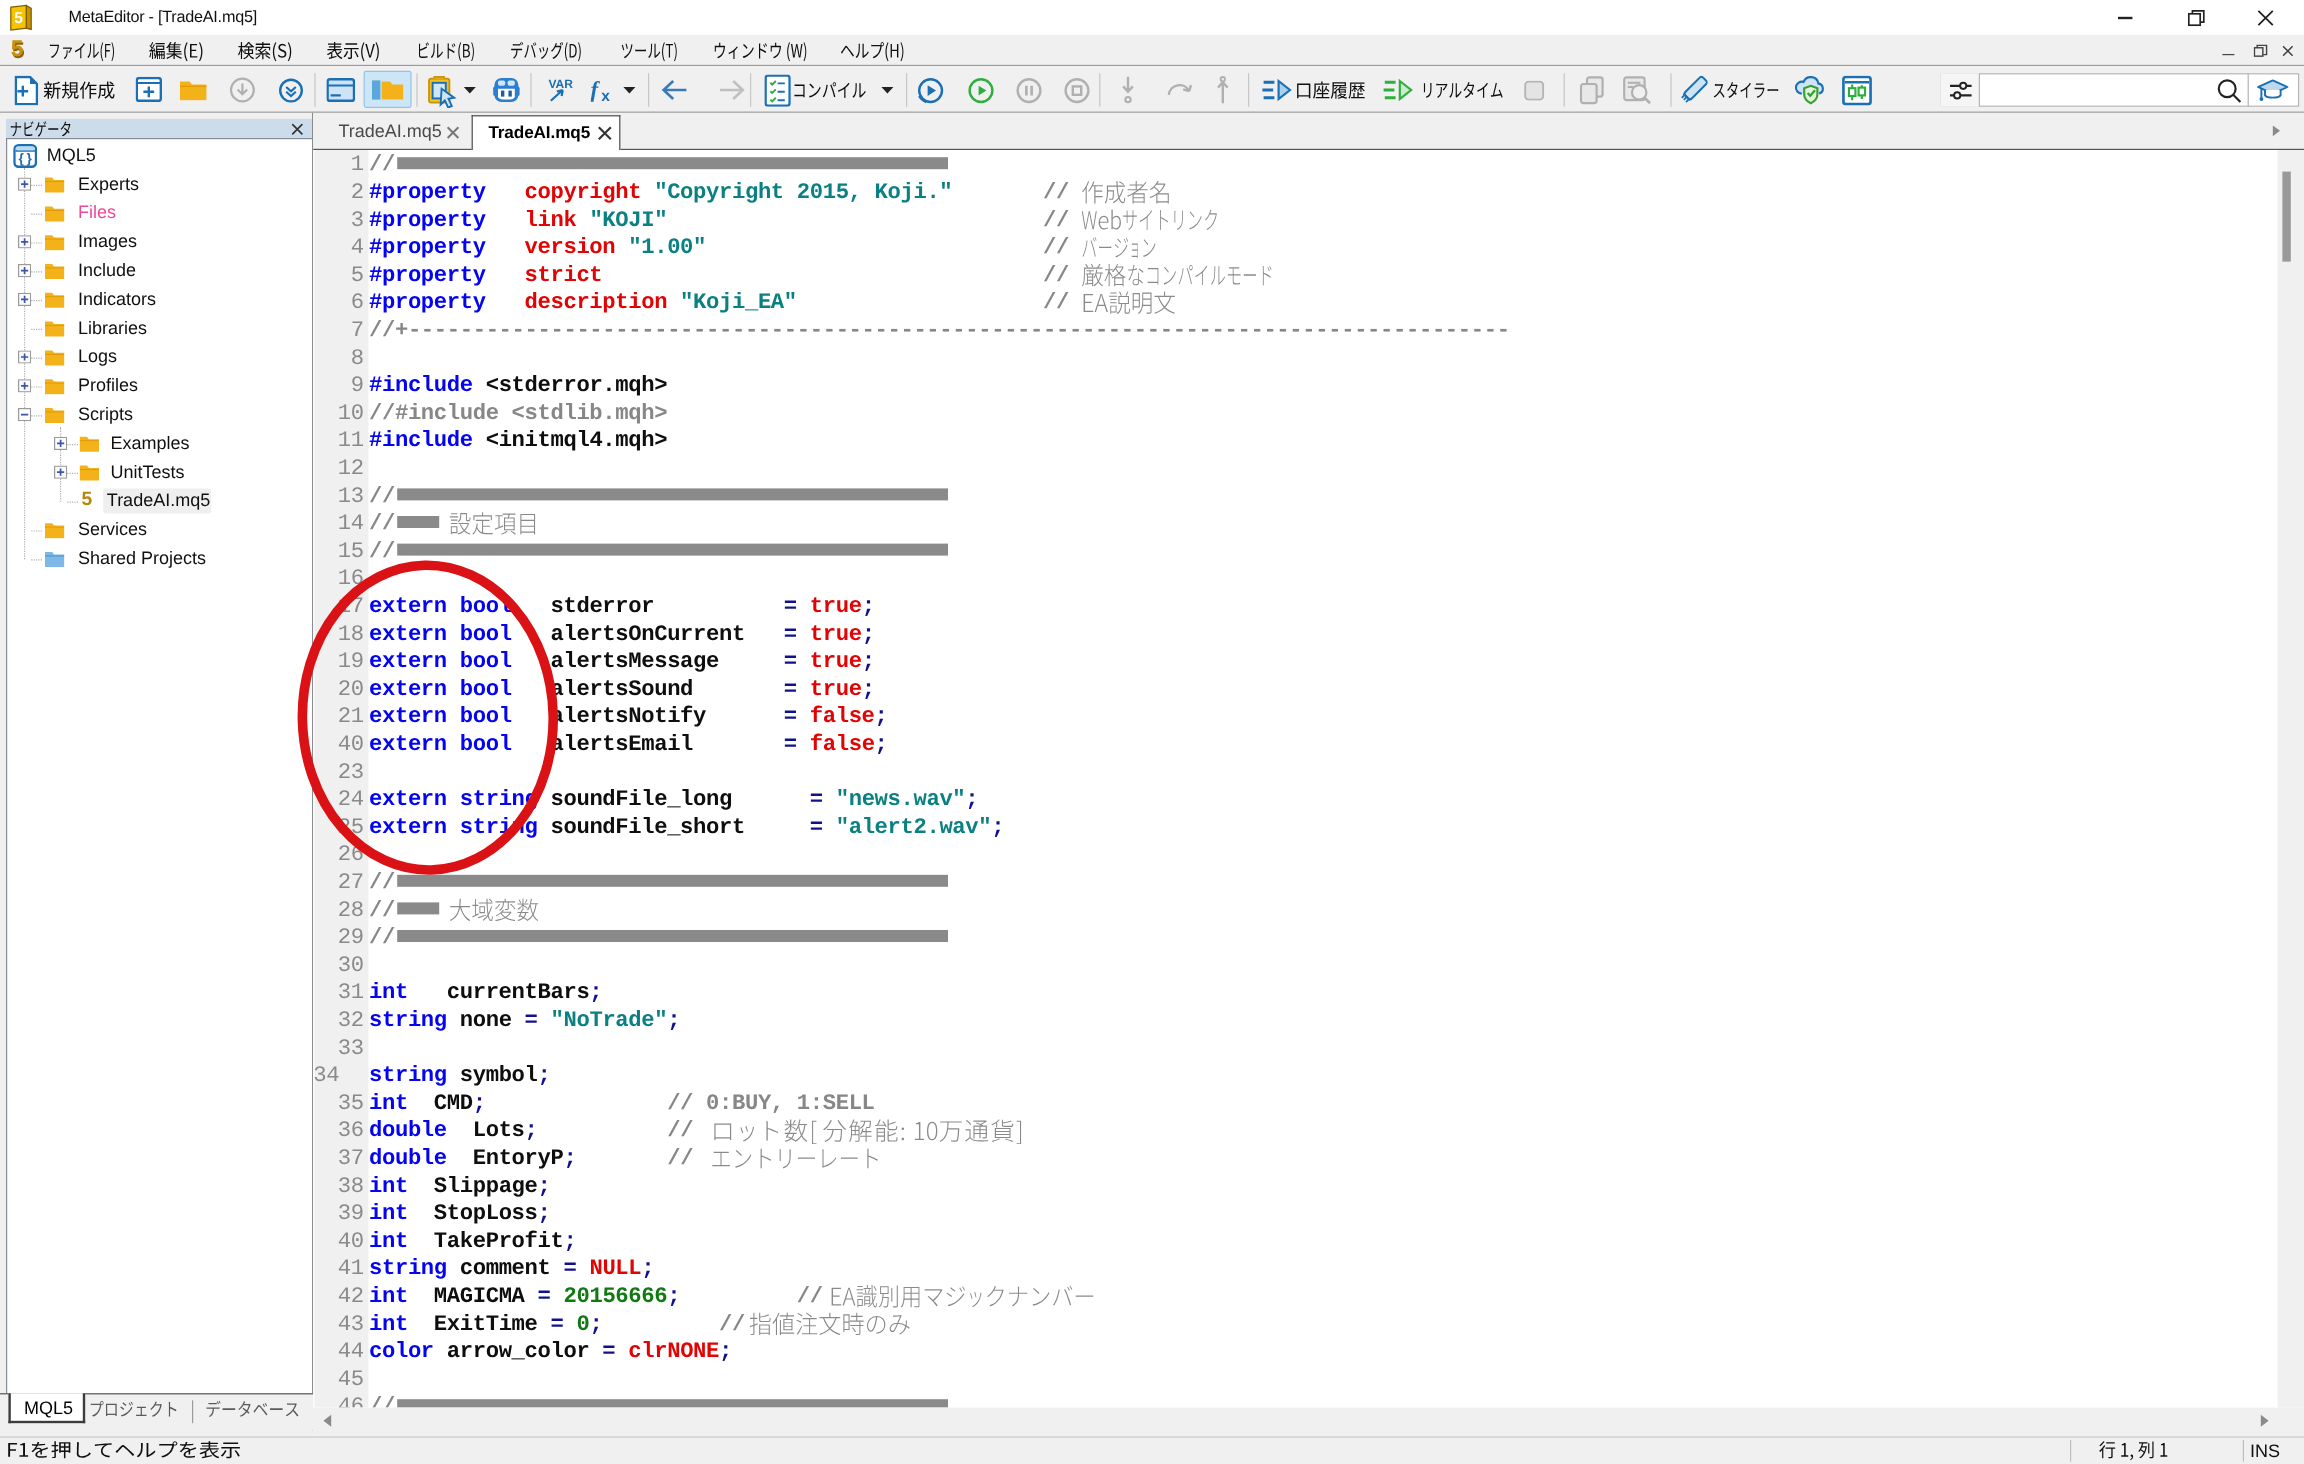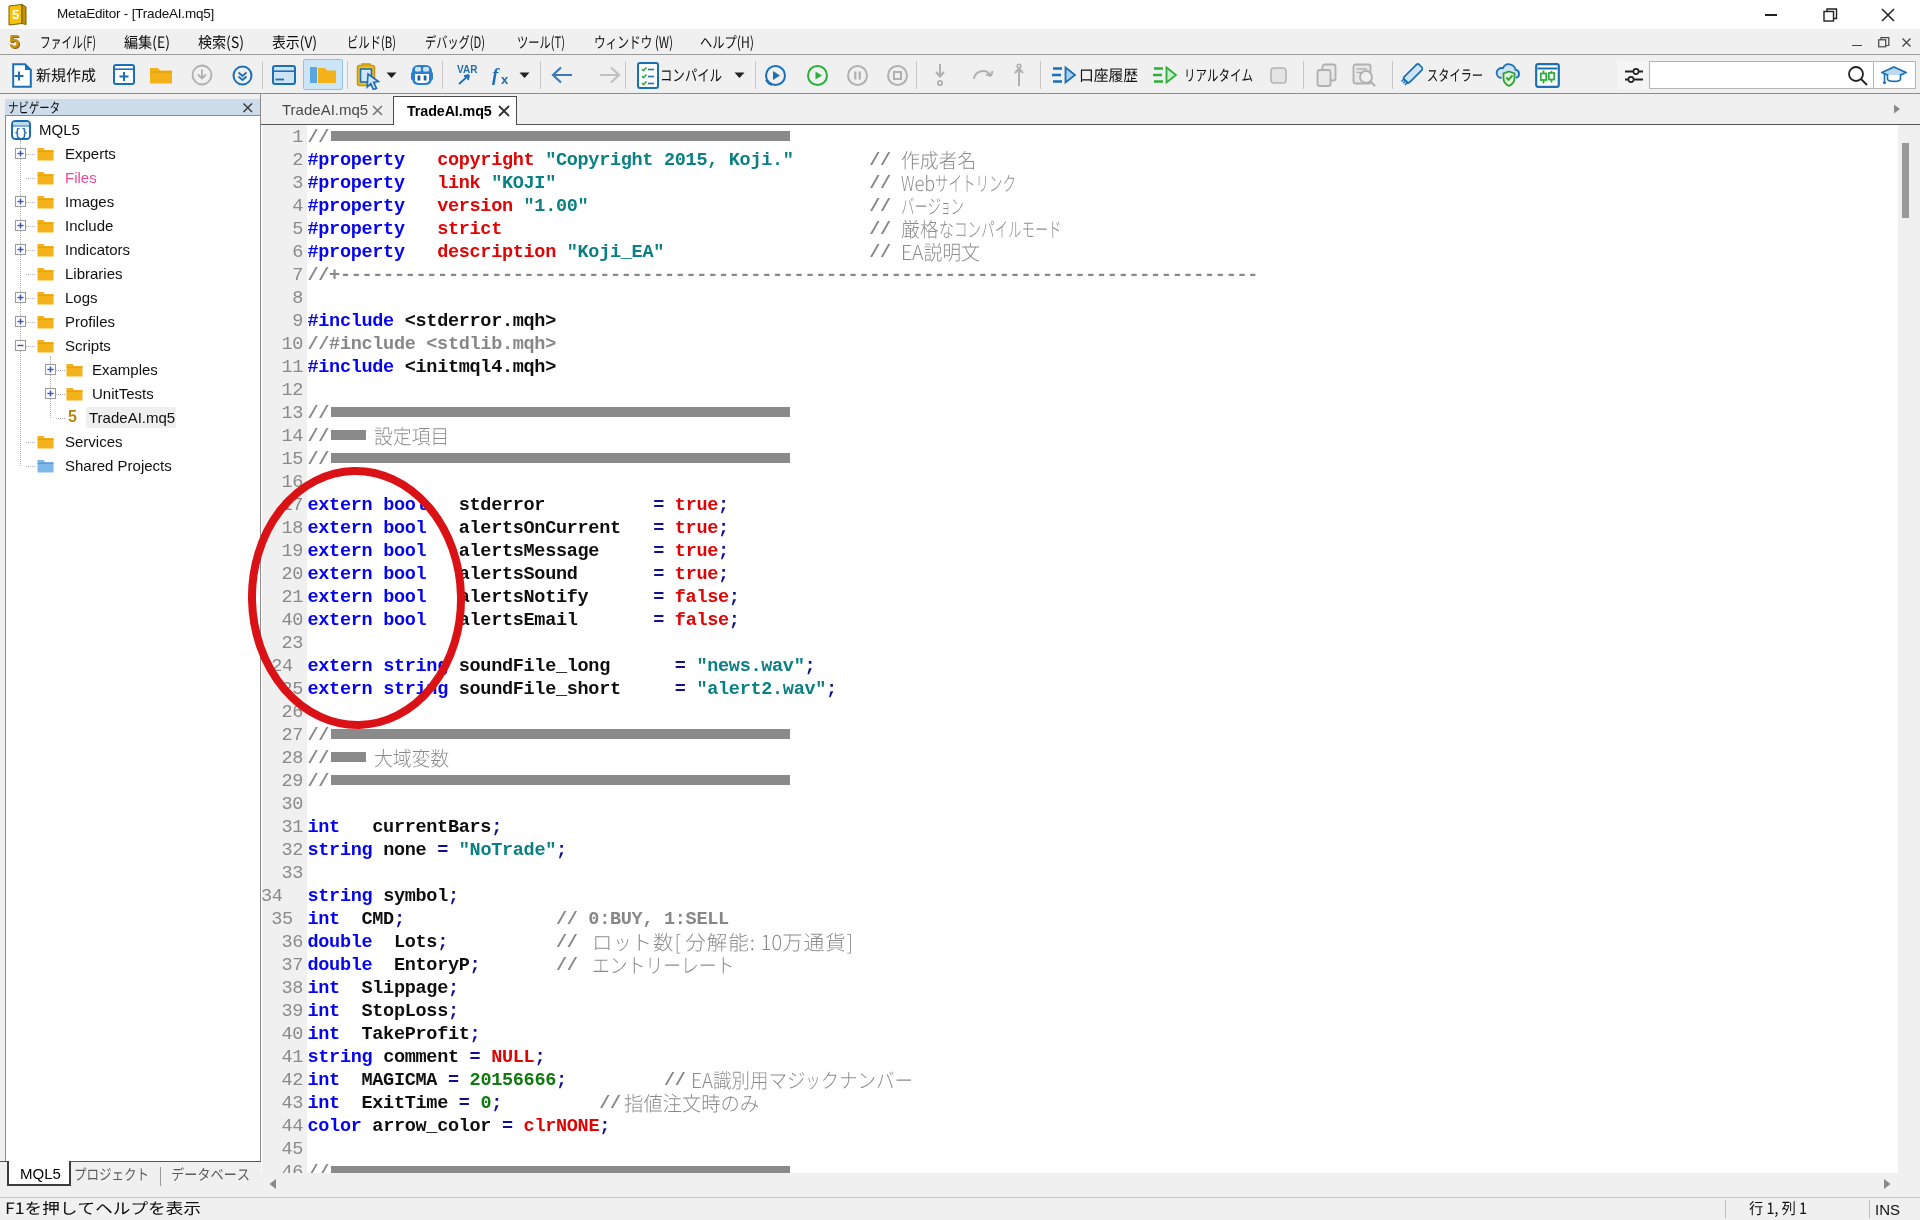--- a/index.html
+++ b/index.html
@@ -444,32 +444,32 @@
 <div class="abs" style="left:0;top:299.5px;width:42px;text-align:right;font-family:'Liberation Mono',monospace;font-size:18.5px;line-height:23px;color:#8a8a8a;letter-spacing:-0.3px">14</div>
 <div class="abs" style="left:0;top:322.5px;width:42px;text-align:right;font-family:'Liberation Mono',monospace;font-size:18.5px;line-height:23px;color:#8a8a8a;letter-spacing:-0.3px">15</div>
 <div class="abs" style="left:0;top:345.5px;width:42px;text-align:right;font-family:'Liberation Mono',monospace;font-size:18.5px;line-height:23px;color:#8a8a8a;letter-spacing:-0.3px">16</div>
 <div class="abs" style="left:0;top:368.5px;width:42px;text-align:right;font-family:'Liberation Mono',monospace;font-size:18.5px;line-height:23px;color:#8a8a8a;letter-spacing:-0.3px">17</div>
 <div class="abs" style="left:0;top:391.5px;width:42px;text-align:right;font-family:'Liberation Mono',monospace;font-size:18.5px;line-height:23px;color:#8a8a8a;letter-spacing:-0.3px">18</div>
 <div class="abs" style="left:0;top:414.5px;width:42px;text-align:right;font-family:'Liberation Mono',monospace;font-size:18.5px;line-height:23px;color:#8a8a8a;letter-spacing:-0.3px">19</div>
 <div class="abs" style="left:0;top:437.5px;width:42px;text-align:right;font-family:'Liberation Mono',monospace;font-size:18.5px;line-height:23px;color:#8a8a8a;letter-spacing:-0.3px">20</div>
 <div class="abs" style="left:0;top:460.5px;width:42px;text-align:right;font-family:'Liberation Mono',monospace;font-size:18.5px;line-height:23px;color:#8a8a8a;letter-spacing:-0.3px">21</div>
 <div class="abs" style="left:0;top:483.5px;width:42px;text-align:right;font-family:'Liberation Mono',monospace;font-size:18.5px;line-height:23px;color:#8a8a8a;letter-spacing:-0.3px">40</div>
 <div class="abs" style="left:0;top:506.5px;width:42px;text-align:right;font-family:'Liberation Mono',monospace;font-size:18.5px;line-height:23px;color:#8a8a8a;letter-spacing:-0.3px">23</div>
-<div class="abs" style="left:0;top:529.5px;width:42px;text-align:center;font-family:'Liberation Mono',monospace;font-size:18.5px;line-height:23px;color:#8a8a8a;letter-spacing:-0.3px">24</div>
+<div class="abs" style="left:0;top:529.5px;width:42px;text-align:right;font-family:'Liberation Mono',monospace;font-size:18.5px;line-height:23px;color:#8a8a8a;letter-spacing:-0.3px">24</div>
 <div class="abs" style="left:0;top:552.5px;width:42px;text-align:right;font-family:'Liberation Mono',monospace;font-size:18.5px;line-height:23px;color:#8a8a8a;letter-spacing:-0.3px">25</div>
 <div class="abs" style="left:0;top:575.5px;width:42px;text-align:right;font-family:'Liberation Mono',monospace;font-size:18.5px;line-height:23px;color:#8a8a8a;letter-spacing:-0.3px">26</div>
 <div class="abs" style="left:0;top:598.5px;width:42px;text-align:right;font-family:'Liberation Mono',monospace;font-size:18.5px;line-height:23px;color:#8a8a8a;letter-spacing:-0.3px">27</div>
 <div class="abs" style="left:0;top:621.5px;width:42px;text-align:right;font-family:'Liberation Mono',monospace;font-size:18.5px;line-height:23px;color:#8a8a8a;letter-spacing:-0.3px">28</div>
 <div class="abs" style="left:0;top:644.5px;width:42px;text-align:right;font-family:'Liberation Mono',monospace;font-size:18.5px;line-height:23px;color:#8a8a8a;letter-spacing:-0.3px">29</div>
 <div class="abs" style="left:0;top:667.5px;width:42px;text-align:right;font-family:'Liberation Mono',monospace;font-size:18.5px;line-height:23px;color:#8a8a8a;letter-spacing:-0.3px">30</div>
 <div class="abs" style="left:0;top:690.5px;width:42px;text-align:right;font-family:'Liberation Mono',monospace;font-size:18.5px;line-height:23px;color:#8a8a8a;letter-spacing:-0.3px">31</div>
 <div class="abs" style="left:0;top:713.5px;width:42px;text-align:right;font-family:'Liberation Mono',monospace;font-size:18.5px;line-height:23px;color:#8a8a8a;letter-spacing:-0.3px">32</div>
 <div class="abs" style="left:0;top:736.5px;width:42px;text-align:right;font-family:'Liberation Mono',monospace;font-size:18.5px;line-height:23px;color:#8a8a8a;letter-spacing:-0.3px">33</div>
 <div class="abs" style="left:0;top:759.5px;width:42px;text-align:left;font-family:'Liberation Mono',monospace;font-size:18.5px;line-height:23px;color:#8a8a8a;letter-spacing:-0.3px">34</div>
-<div class="abs" style="left:0;top:782.5px;width:42px;text-align:center;font-family:'Liberation Mono',monospace;font-size:18.5px;line-height:23px;color:#8a8a8a;letter-spacing:-0.3px">35</div>
+<div class="abs" style="left:0;top:782.5px;width:42px;text-align:right;font-family:'Liberation Mono',monospace;font-size:18.5px;line-height:23px;color:#8a8a8a;letter-spacing:-0.3px">35</div>
 <div class="abs" style="left:0;top:805.5px;width:42px;text-align:right;font-family:'Liberation Mono',monospace;font-size:18.5px;line-height:23px;color:#8a8a8a;letter-spacing:-0.3px">36</div>
 <div class="abs" style="left:0;top:828.5px;width:42px;text-align:right;font-family:'Liberation Mono',monospace;font-size:18.5px;line-height:23px;color:#8a8a8a;letter-spacing:-0.3px">37</div>
 <div class="abs" style="left:0;top:851.5px;width:42px;text-align:right;font-family:'Liberation Mono',monospace;font-size:18.5px;line-height:23px;color:#8a8a8a;letter-spacing:-0.3px">38</div>
 <div class="abs" style="left:0;top:874.5px;width:42px;text-align:right;font-family:'Liberation Mono',monospace;font-size:18.5px;line-height:23px;color:#8a8a8a;letter-spacing:-0.3px">39</div>
 <div class="abs" style="left:0;top:897.5px;width:42px;text-align:right;font-family:'Liberation Mono',monospace;font-size:18.5px;line-height:23px;color:#8a8a8a;letter-spacing:-0.3px">40</div>
 <div class="abs" style="left:0;top:920.5px;width:42px;text-align:right;font-family:'Liberation Mono',monospace;font-size:18.5px;line-height:23px;color:#8a8a8a;letter-spacing:-0.3px">41</div>
 <div class="abs" style="left:0;top:943.5px;width:42px;text-align:right;font-family:'Liberation Mono',monospace;font-size:18.5px;line-height:23px;color:#8a8a8a;letter-spacing:-0.3px">42</div>
 <div class="abs" style="left:0;top:966.5px;width:42px;text-align:right;font-family:'Liberation Mono',monospace;font-size:18.5px;line-height:23px;color:#8a8a8a;letter-spacing:-0.3px">43</div>
 <div class="abs" style="left:0;top:989.5px;width:42px;text-align:right;font-family:'Liberation Mono',monospace;font-size:18.5px;line-height:23px;color:#8a8a8a;letter-spacing:-0.3px">44</div>
 <div class="abs" style="left:0;top:1012.5px;width:42px;text-align:right;font-family:'Liberation Mono',monospace;font-size:18.5px;line-height:23px;color:#8a8a8a;letter-spacing:-0.3px">45</div>

